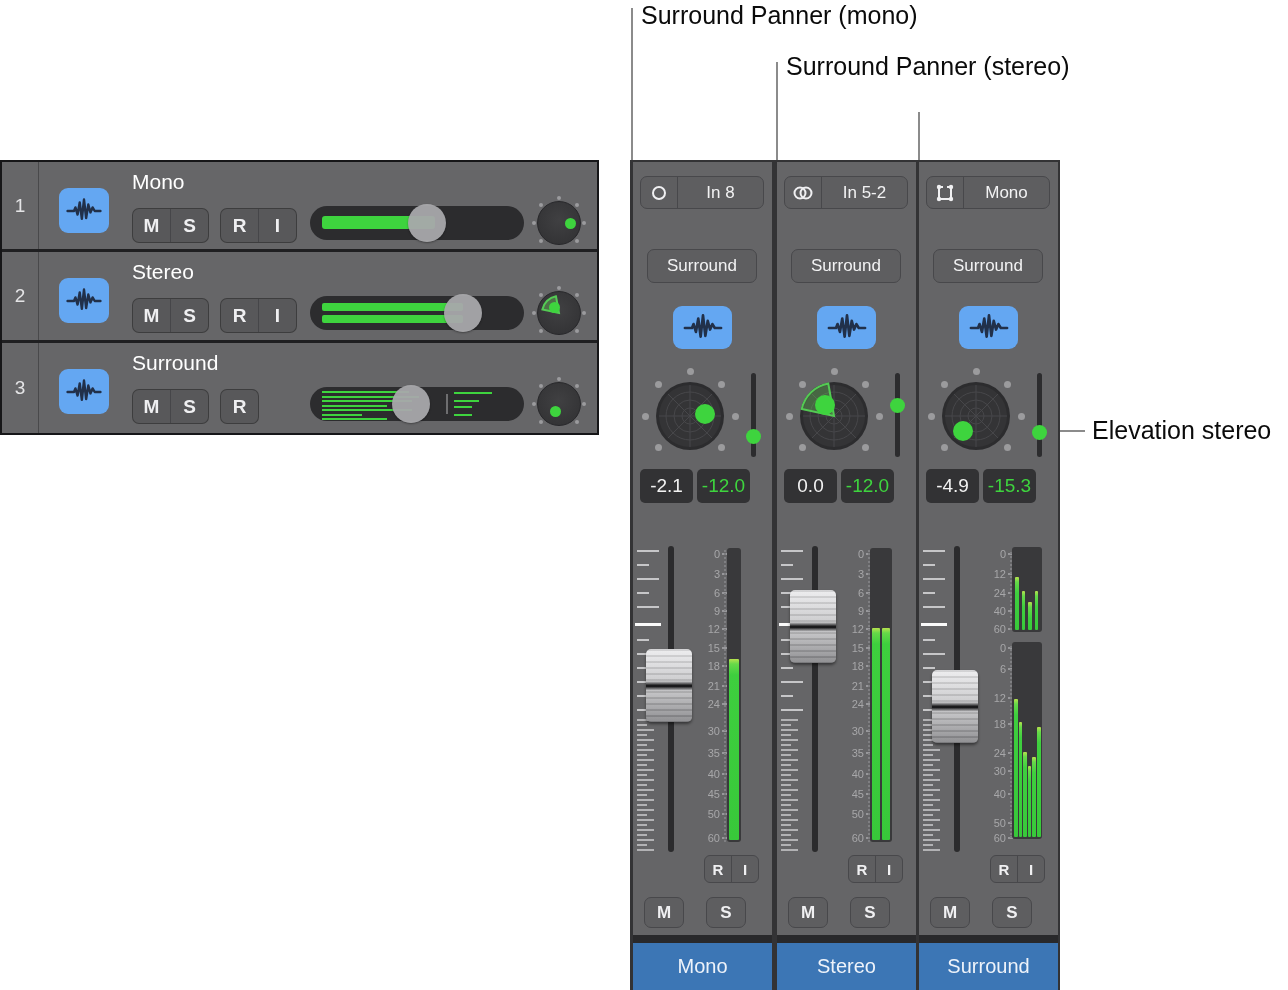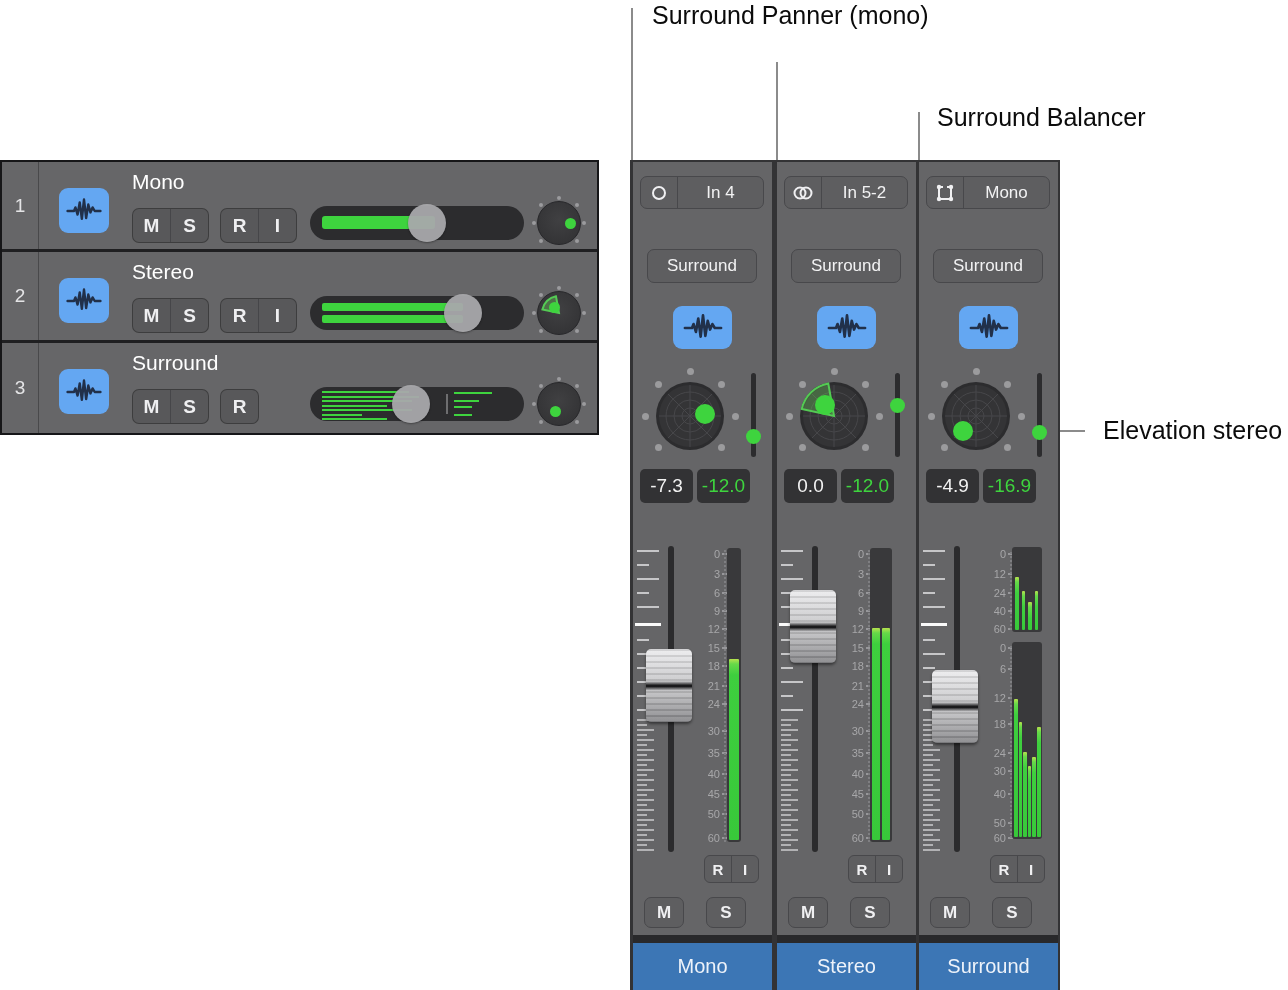--- a/index.html
+++ b/index.html
@@ -1,21 +1,21 @@
 <!DOCTYPE html>
 <html style="--green: #3ed43e; --bluebar: #3c76b5; --iconblue: #64a7f2;"><head>
 <meta charset="utf-8">
 <style>
   html,body{margin:0;padding:0;background:#fff;}
   body{width:1288px;height:990px;overflow:hidden;font-family:"Liberation Sans",sans-serif;}
   .stage{position:relative;width:1288px;height:990px;background:#fff;}
   .abs{position:absolute;}
 
   
-  .ann{position:absolute;color:#0b0b0b;font-size:25px;white-space:nowrap;margin-left:11px;}
+  .ann{position:absolute;color:#0b0b0b;font-size:25px;white-space:nowrap;}
   .cline{position:absolute;background:#8b8b8b;}
 
   
   .track-panel{position:absolute;left:0;top:160px;width:599px;height:275px;background:#1b1b1d;border:2px solid #161618;box-sizing:border-box;display:flex;flex-direction:column;}
   .trow{position:relative;background:#666668;}
   .trow.r1{height:87px;} .trow.r2{height:88px;} .trow.r3{height:90px;}
   .tsep{height:3px;background:#1f1f21;}
   .tnum{position:absolute;left:0;top:0;width:36px;height:100%;display:flex;align-items:center;justify-content:center;color:#e4e4e6;font-size:19px;}
   .tcol{position:absolute;left:36px;top:0;width:1px;height:100%;background:#49494b;}
   .ticon{position:absolute;left:57px;top:26px;width:50px;height:45px;border-radius:9px;background:var(--iconblue);display:flex;align-items:center;justify-content:center;}
@@ -94,21 +94,21 @@
 
   <div class="cline" style="left:631px;top:8px;width:2px;height:399px;"></div>
   <div class="cline" style="left:631px;top:406px;width:31px;height:2px;"></div>
   <div class="cline" style="left:776px;top:62px;width:2px;height:346px;"></div>
   <div class="cline" style="left:776px;top:406px;width:27px;height:2px;"></div>
   <div class="cline" style="left:918px;top:112px;width:2px;height:296px;"></div>
   <div class="cline" style="left:918px;top:406px;width:30px;height:2px;"></div>
   <div class="cline" style="left:1047px;top:430px;width:38px;height:2px;"></div>
 
   <div class="ann" style="left:641px;top:1px;">Surround Panner (mono)</div>
-  <div class="ann" style="left:926px;top:103px;">Surround Balancer</div>
+  <div class="ann" style="left:786px;top:52px;">Surround Panner (stereo)</div>
   <div class="ann" style="left:1092px;top:416px;">Elevation stereo</div>
 
   <section class="track-panel">
 
     <div class="trow r1">
       <div class="tnum">1</div>
       <div class="tcol"></div>
       <div class="ticon">
         <svg width="40" height="34" viewBox="0 0 56 40">
             <path d="M5 20 h9 l2 -5 l3 10 l3 -17 l3 23 l3 -27 l3 26 l3 -19 l3 11 l3 -7 l3 5 h8" fill="none" stroke="#21304a" stroke-width="3.4" stroke-linecap="round" stroke-linejoin="round"></path>
@@ -233,21 +233,21 @@
 
   <section class="mixer">
 
     <div class="strip s0">
       <div class="in-btn">
         <div class="in-format">
           <svg width="16" height="16">
               <circle cx="8" cy="8" r="6" fill="none" stroke="#f0f0f2" stroke-width="2"></circle>
             </svg>
         </div>
-        <div class="in-label">In 4</div>
+        <div class="in-label">In 8</div>
       </div>
       <div class="srd-btn">Surround</div>
       <div class="wave-btn">
         <svg width="44" height="34" viewBox="0 0 56 40">
             <path d="M5 20 h9 l2 -5 l3 10 l3 -17 l3 23 l3 -27 l3 26 l3 -19 l3 11 l3 -7 l3 5 h8" fill="none" stroke="#21304a" stroke-width="3.4" stroke-linecap="round" stroke-linejoin="round"></path>
           </svg>
       </div>
       <div class="panner">
         <svg width="112" height="112">
           <circle cx="56" cy="56" r="34" fill="#2c2c2e"></circle>
@@ -263,21 +263,21 @@
               <line x1="56" y1="56" x2="25" y2="56"></line>
               <line x1="56" y1="56" x2="34" y2="34"></line>
               <line x1="56" y1="56" x2="56" y2="25"></line>
               <line x1="56" y1="56" x2="78" y2="34"></line>
             </g>
         </svg>
         <div class="pan-dot" style="left: 61px; top: 44px;"></div>
       <div class="ring-dot" style="width: 7px; height: 7px; left: 52.5px; top: 7.5px;"></div><div class="ring-dot" style="width: 7px; height: 7px; left: 84.3198px; top: 20.6802px;"></div><div class="ring-dot" style="width: 7px; height: 7px; left: 20.6802px; top: 20.6802px;"></div><div class="ring-dot" style="width: 7px; height: 7px; left: 97.5px; top: 52.5px;"></div><div class="ring-dot" style="width: 7px; height: 7px; left: 7.5px; top: 52.5px;"></div><div class="ring-dot" style="width: 7px; height: 7px; left: 84.3198px; top: 84.3198px;"></div><div class="ring-dot" style="width: 7px; height: 7px; left: 20.6802px; top: 84.3198px;"></div></div>
       <div class="elev-track"></div>
       <div class="elev-handle" style="top: 267px;"></div>
-      <div class="vbox v1">-7.3</div>
+      <div class="vbox v1">-2.1</div>
       <div class="vbox v2">-12.0</div>
       <div class="ruler">
           <div class="rtick" style="top: 388px; width: 22px;"></div>
           <div class="rtick" style="top: 402px; width: 12px;"></div>
           <div class="rtick" style="top: 416px; width: 22px;"></div>
           <div class="rtick" style="top: 430px; width: 12px;"></div>
           <div class="rtick" style="top: 444px; width: 22px;"></div>
           <div class="rtick rwhite" style="top: 461px; width: 26px;"></div>
           <div class="rtick" style="top: 477px; width: 12px;"></div>
           <div class="rtick" style="top: 491px; width: 22px;"></div>
@@ -528,21 +528,21 @@
               <line x1="56" y1="56" x2="34" y2="34"></line>
               <line x1="56" y1="56" x2="56" y2="25"></line>
               <line x1="56" y1="56" x2="78" y2="34"></line>
             </g>
         </svg>
         <div class="pan-dot" style="left: 33px; top: 61px;"></div>
       <div class="ring-dot" style="width: 7px; height: 7px; left: 52.5px; top: 7.5px;"></div><div class="ring-dot" style="width: 7px; height: 7px; left: 84.3198px; top: 20.6802px;"></div><div class="ring-dot" style="width: 7px; height: 7px; left: 20.6802px; top: 20.6802px;"></div><div class="ring-dot" style="width: 7px; height: 7px; left: 97.5px; top: 52.5px;"></div><div class="ring-dot" style="width: 7px; height: 7px; left: 7.5px; top: 52.5px;"></div><div class="ring-dot" style="width: 7px; height: 7px; left: 84.3198px; top: 84.3198px;"></div><div class="ring-dot" style="width: 7px; height: 7px; left: 20.6802px; top: 84.3198px;"></div></div>
       <div class="elev-track"></div>
       <div class="elev-handle" style="top: 263px;"></div>
       <div class="vbox v1">-4.9</div>
-      <div class="vbox v2">-16.9</div>
+      <div class="vbox v2">-15.3</div>
       <div class="ruler">
           <div class="rtick" style="top: 388px; width: 22px;"></div>
           <div class="rtick" style="top: 402px; width: 12px;"></div>
           <div class="rtick" style="top: 416px; width: 22px;"></div>
           <div class="rtick" style="top: 430px; width: 12px;"></div>
           <div class="rtick" style="top: 444px; width: 22px;"></div>
           <div class="rtick rwhite" style="top: 461px; width: 26px;"></div>
           <div class="rtick" style="top: 477px; width: 12px;"></div>
           <div class="rtick" style="top: 491px; width: 22px;"></div>
           <div class="rtick" style="top: 505px; width: 12px;"></div>

